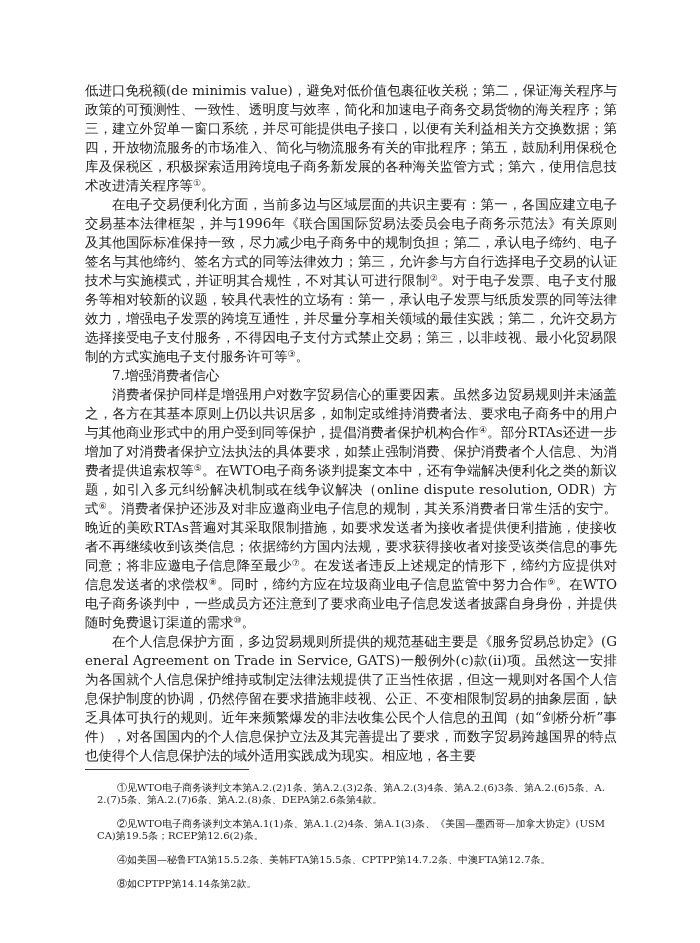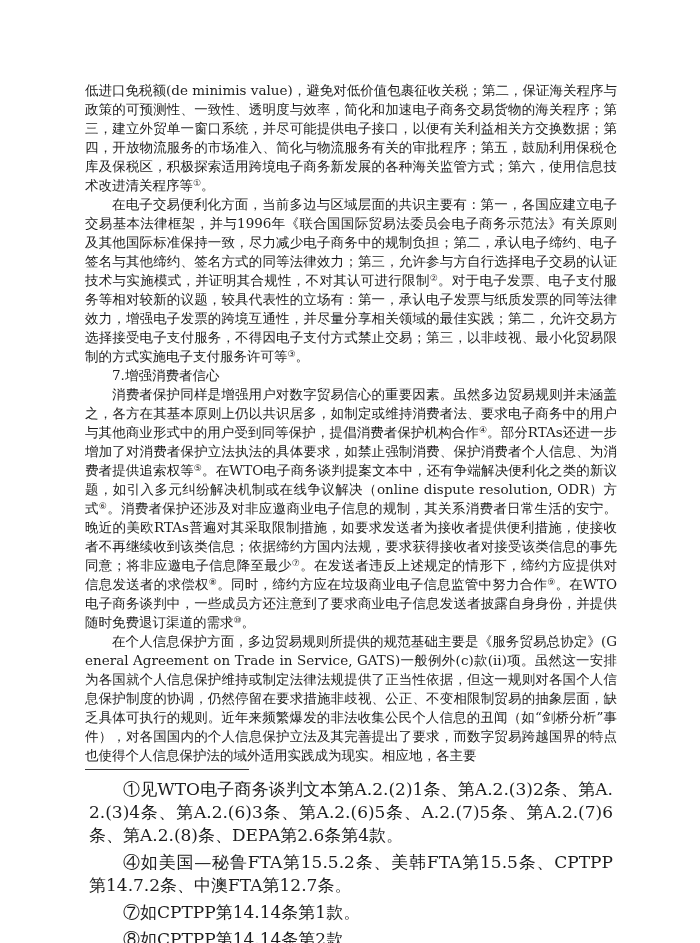--- a/index.html
+++ b/index.html
@@ -44,23 +44,23 @@
     text-indent: 2em;
     font-weight: normal;
   }
   .footnote-sep {
     border: none;
     border-top: 1px solid #3a3a3a;
     width: 164px;
     margin: 4px 0 8px 0;
   }
   .footnotes p {
-    margin: 4px;
-    font-size: 17px;
-    line-height: 23px;
+    margin: 12px;
+    font-size: 10px;
+    line-height: 12px;
     text-align: justify;
     text-indent: 2em;
     word-break: break-all;
   }
 </style>
 </head>
 <body>
 
 <div class="page">
 
@@ -69,19 +69,19 @@
     <p>在电子交易便利化方面，当前多边与区域层面的共识主要有：第一，各国应建立电子交易基本法律框架，并与1996年《联合国国际贸易法委员会电子商务示范法》有关原则及其他国际标准保持一致，尽力减少电子商务中的规制负担；第二，承认电子缔约、电子签名与其他缔约、签名方式的同等法律效力；第三，允许参与方自行选择电子交易的认证技术与实施模式，并证明其合规性，不对其认可进行限制<sup>②</sup>。对于电子发票、电子支付服务等相对较新的议题，较具代表性的立场有：第一，承认电子发票与纸质发票的同等法律效力，增强电子发票的跨境互通性，并尽量分享相关领域的最佳实践；第二，允许交易方选择接受电子支付服务，不得因电子支付方式禁止交易；第三，以非歧视、最小化贸易限制的方式实施电子支付服务许可等<sup>③</sup>。</p>
     <p class="section-heading">7.增强消费者信心</p>
     <p>消费者保护同样是增强用户对数字贸易信心的重要因素。虽然多边贸易规则并未涵盖之，各方在其基本原则上仍以共识居多，如制定或维持消费者法、要求电子商务中的用户与其他商业形式中的用户受到同等保护，提倡消费者保护机构合作<sup>④</sup>。部分RTAs还进一步增加了对消费者保护立法执法的具体要求，如禁止强制消费、保护消费者个人信息、为消费者提供追索权等<sup>⑤</sup>。在WTO电子商务谈判提案文本中，还有争端解决便利化之类的新议题，如引入多元纠纷解决机制或在线争议解决（online dispute resolution, ODR）方式<sup>⑥</sup>。消费者保护还涉及对非应邀商业电子信息的规制，其关系消费者日常生活的安宁。晚近的美欧RTAs普遍对其采取限制措施，如要求发送者为接收者提供便利措施，使接收者不再继续收到该类信息；依据缔约方国内法规，要求获得接收者对接受该类信息的事先同意；将非应邀电子信息降至最少<sup>⑦</sup>。在发送者违反上述规定的情形下，缔约方应提供对信息发送者的求偿权<sup>⑧</sup>。同时，缔约方应在垃圾商业电子信息监管中努力合作<sup>⑨</sup>。在WTO电子商务谈判中，一些成员方还注意到了要求商业电子信息发送者披露自身身份，并提供随时免费退订渠道的需求<sup>⑩</sup>。</p>
     <p>在个人信息保护方面，多边贸易规则所提供的规范基础主要是《服务贸易总协定》(General Agreement on Trade in Service, GATS)一般例外(c)款(ii)项。虽然这一安排为各国就个人信息保护维持或制定法律法规提供了正当性依据，但这一规则对各国个人信息保护制度的协调，仍然停留在要求措施非歧视、公正、不变相限制贸易的抽象层面，缺乏具体可执行的规则。近年来频繁爆发的非法收集公民个人信息的丑闻（如“剑桥分析”事件），对各国国内的个人信息保护立法及其完善提出了要求，而数字贸易跨越国界的特点也使得个人信息保护法的域外适用实践成为现实。相应地，各主要</p>
   </div>
 
   <hr class="footnote-sep">
 
   <div class="footnotes">
     <p>①见WTO电子商务谈判文本第A.2.(2)1条、第A.2.(3)2条、第A.2.(3)4条、第A.2.(6)3条、第A.2.(6)5条、A.2.(7)5条、第A.2.(7)6条、第A.2.(8)条、DEPA第2.6条第4款。</p>
+    <p>②见WTO电子商务谈判文本第A.1(1)条、第A.1.(2)4条、第A.1(3)条、《美国—墨西哥—加拿大协定》(USMCA)第19.5条；RCEP第12.6(2)条。</p>
     <p>④如美国—秘鲁FTA第15.5.2条、美韩FTA第15.5条、CPTPP第14.7.2条、中澳FTA第12.7条。</p>
-    <p>⑦如CPTPP第14.14条第1款。</p>
     <p>⑧如CPTPP第14.14条第2款。</p>
 
   </div>
 
 </div>
 
 </body></html>

